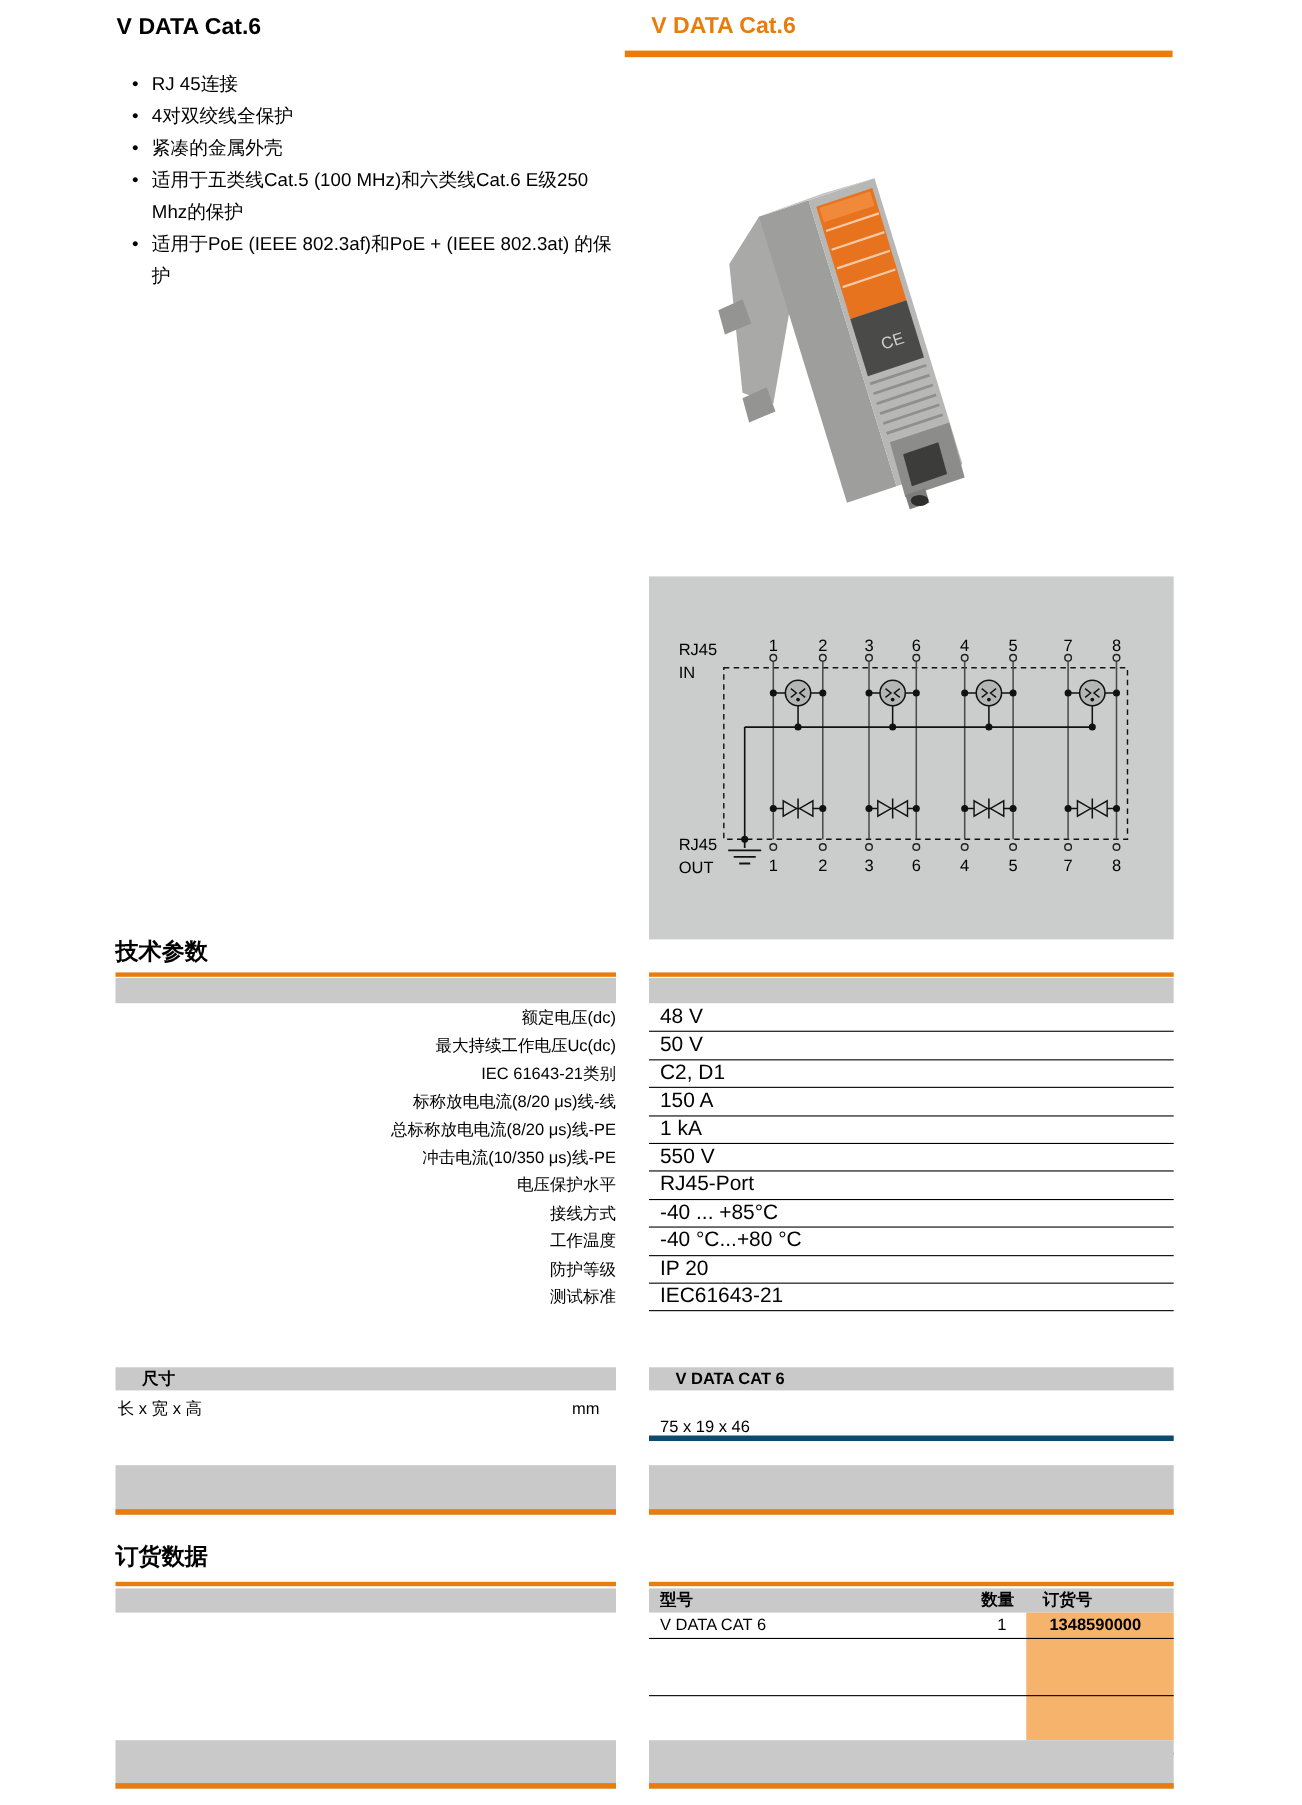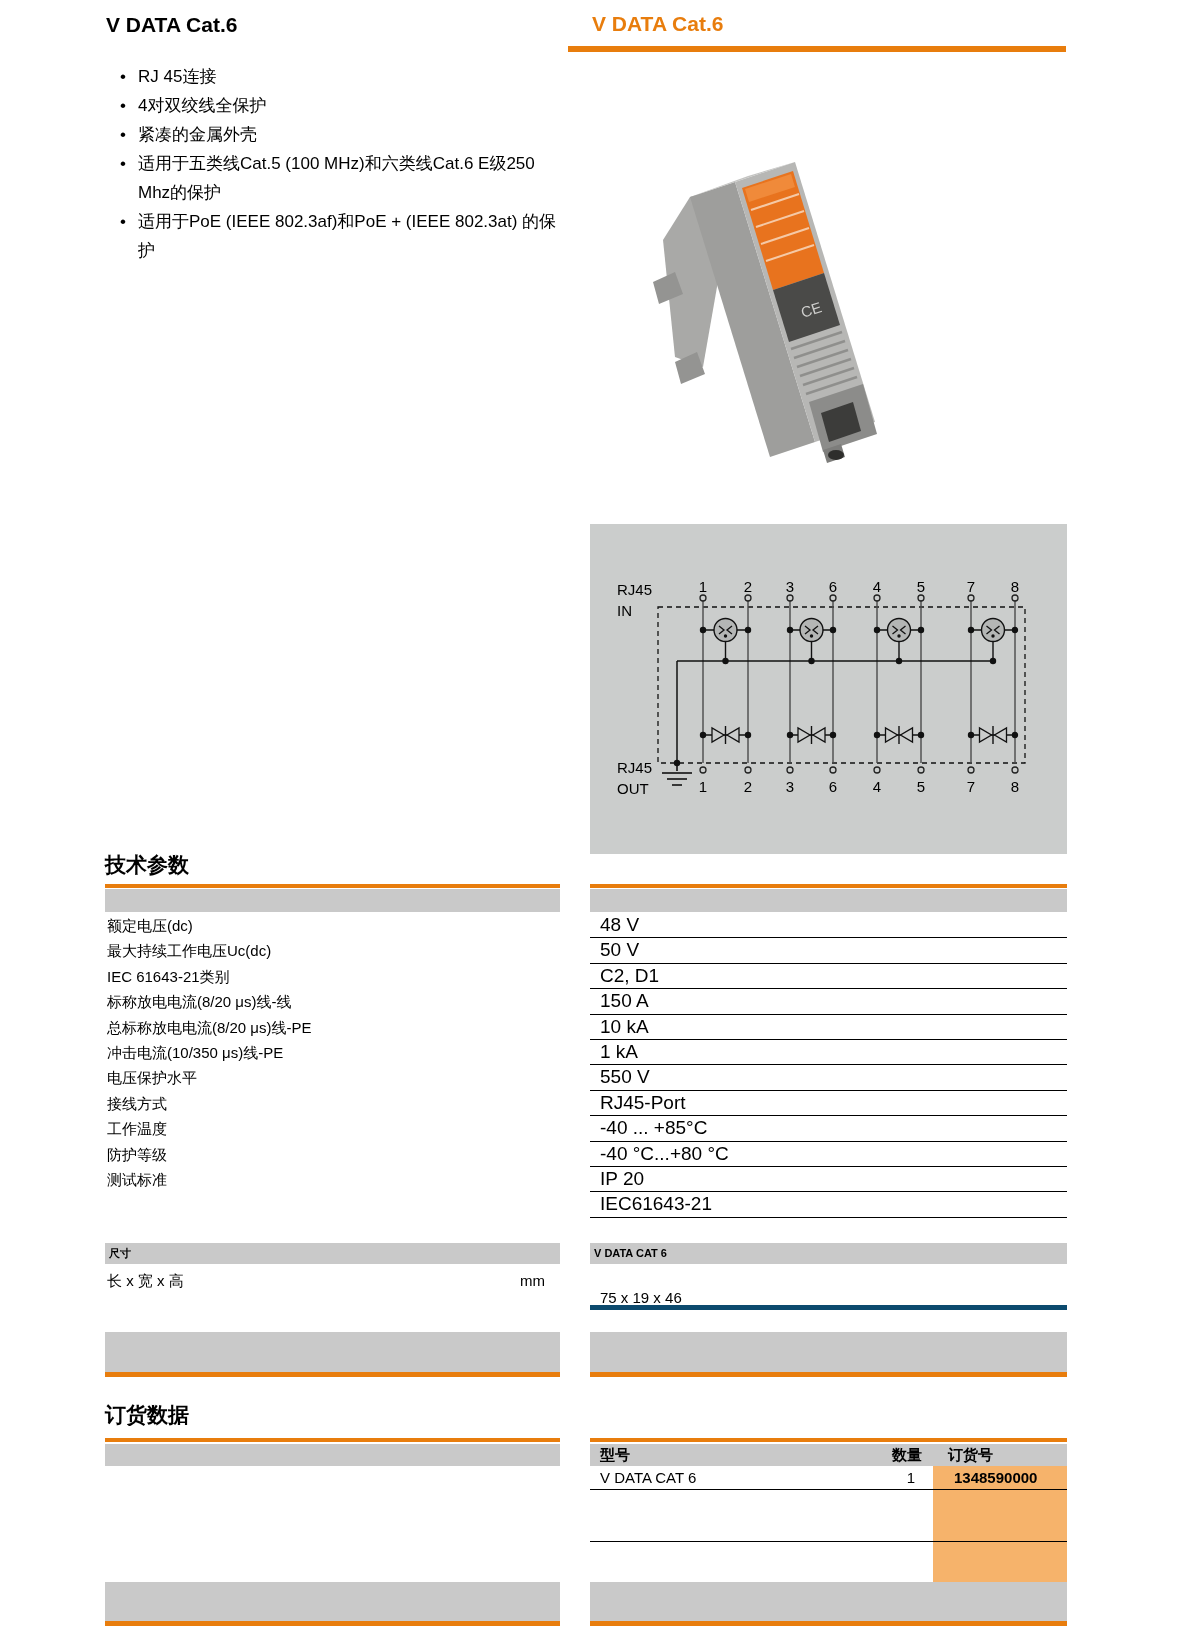--- a/index.html
+++ b/index.html
@@ -13,27 +13,27 @@
   .h1 { font-size:21px; font-weight:bold; letter-spacing:0; }
   .h1.orange { color:#e87d0d; }
   .rule { background:#e87d0d; }
   .band { background:#c9c9c9; }
   .features { list-style:none; font-size:17px; line-height:29px; }
   .features li { padding-left:22px; position:relative; }
   .features li::before {
     content:"•"; position:absolute; left:4px; top:0; font-size:17px;
   }
   .tech-labels .trow {
-    height:25.4px; line-height:25.4px; font-size:15px; white-space:nowrap;
+    height:25.4px; line-height:25.4px; font-size:15px; white-space:nowrap;text-align:right;
   }
   .tech-values .vrow {
     height:25.4px; line-height:24px; font-size:19px;
     border-bottom:1px solid #000; padding-left:10px; white-space:nowrap;
   }
-  .band-label { font-size:11px; font-weight:bold; line-height:21px; padding-left:4px; }
+  .band-label { font-size:15px; font-weight:bold; line-height:21px; padding-left:24px; }
   .dim-row { font-size:15px; line-height:25px; }
   .dim-row-r { border-bottom:5px solid #0c4a6e; padding-left:10px;margin-top:17px; }
   .order-head { font-size:15px; font-weight:bold; line-height:22px; }
   .order-row { font-size:15px; position:relative; }
   .order-row.lined { border-bottom:1px solid #000; }
   .ordercell-model { position:absolute; left:10px; top:3px; }
   .ordercell-qty { position:absolute; left:250px; width:75px; top:3px; text-align:right; }
   .ordercell-no { position:absolute; left:364px; top:3px; font-weight:bold; }
   svg text { font-family:"Liberation Sans", sans-serif; }
 </style>
@@ -272,21 +272,20 @@
     <div class="trow">工作温度</div>
     <div class="trow">防护等级</div>
     <div class="trow">测试标准</div>
   </div>
 
   <div class="abs tech-values" style="left:590px; top:913px; width:477px;">
     <div class="vrow">48 V</div>
     <div class="vrow">50 V</div>
     <div class="vrow">C2, D1</div>
     <div class="vrow">150 A</div>
-    <div class="vrow">10 kA</div>
     <div class="vrow">1 kA</div>
     <div class="vrow">550 V</div>
     <div class="vrow">RJ45-Port</div>
     <div class="vrow">-40 ... +85°C</div>
     <div class="vrow">-40 °C...+80 °C</div>
     <div class="vrow">IP 20</div>
     <div class="vrow">IEC61643-21</div>
   </div>
 
   <div class="abs band band-label" style="left:105px; top:1243px; width:455px; height:21px;">尺寸</div>

